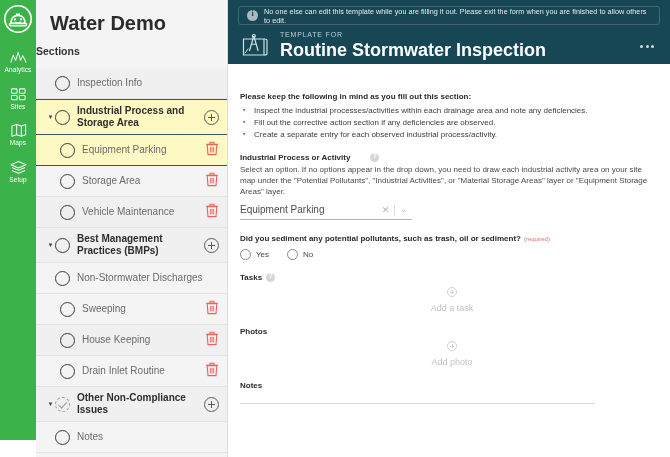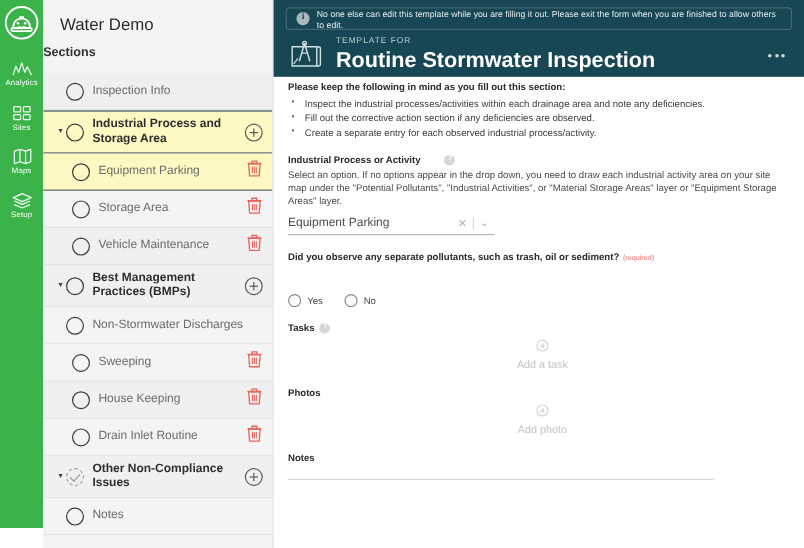--- a/index.html
+++ b/index.html
@@ -32,21 +32,21 @@
   }
 
   
   .sidebar {
     width: 192px; flex: 0 0 192px; height: 457px;
     background: #f4f4f4;
     border-right: 1px solid #dcdcdc;
     display: flex; flex-direction: column;
   }
   .sb-title {
-    font-size: 14px; font-weight: normal; color: #2b2b2b;
+    font-size: 20px; font-weight: bold; color: #2b2b2b;
     padding: 12px 2px 10px 14px;
   }
   .sb-sub {
     font-size: 10.5px; font-weight: bold; color: #333;
     padding: 0 0 11px 0;
   }
   .sb-list { flex: 1; overflow: hidden; }
 
   .sb-row {
     position: relative;
@@ -134,21 +134,21 @@
     font-size: 7px; letter-spacing: .8px; color: #bfd0d5;
     text-transform: uppercase; margin-bottom: 2px;
   }
   .hdr-title { font-size: 18px; font-weight: bold; color: #fff; }
   .dots {
     display: flex; gap: 2.5px; padding: 6px; cursor: pointer;
     align-items: center;
   }
   .dots span { width: 3px; height: 3px; border-radius: 50%; background: #cfdde1; display:block; }
 
-  .body { padding: 4px 14px 0 12px; }
+  .body { padding: 28px 14px 0 12px; }
   .lead {
     font-size: 8px; font-weight: bold; color: #2a2a2a; margin-bottom: 4px;
   }
   ul.bullets { list-style: none; margin-bottom: 12px; }
   ul.bullets li {
     font-size: 8px; color: #3c3c3c; line-height: 12px;
     padding-left: 14px; position: relative;
   }
   ul.bullets li::before {
     content: "▪"; position: absolute; left: 3px; top: -1px;
@@ -177,21 +177,21 @@
   }
   .select-val { flex: 1; font-size: 10px; color: #4c4c4c; }
   .sel-x { font-size: 9px; color: #b0b0b0; padding: 0 5px; cursor: pointer; }
   .sel-div { width: 1px; height: 10px; background: #d8d8d8; }
   .sel-car { font-size: 8px; color: #b0b0b0; padding: 0 5px; cursor: pointer; }
   .q-label {
     font-size: 8px; font-weight: bold; color: #2a2a2a; margin-bottom: 6px;
   }
   .req { color: #e0716f; font-size: 6px; font-weight: normal; margin-left: 3px; }
   .radios { display: flex; gap: 18px; margin-bottom: 13px; }
-  .radio { display: flex; align-items: center; gap: 5px; cursor: pointer; margin-top: 20px; }
+  .radio { display: flex; align-items: center; gap: 5px; cursor: pointer; }
   .radio-c {
     width: 11px; height: 11px; border: 1.2px solid #8a8a8a; border-radius: 50%;
   }
   .radio-t { font-size: 8px; color: #454545; }
   .sec-label {
     font-size: 8px; font-weight: bold; color: #2a2a2a;
     display: flex; align-items: center; gap: 4px; margin-bottom: 5px;
   }
   .add-row {
     display: flex; align-items: center; gap: 6px;
@@ -408,21 +408,21 @@
       <div class="fld-help">Select an option. If no options appear in the drop down, you need to draw each industrial activity area on your site map under the "Potential Pollutants", "Industrial Activities", or "Material Storage Areas" layer or "Equipment Storage Areas" layer.</div>
 
       <div class="select-row">
         <span class="select-val">Equipment Parking</span>
         <span class="sel-x">✕</span>
         <span class="sel-div"></span>
         <span class="sel-car">⌄</span>
       </div>
 
       <div class="q-label">
-        <span>Did you observe any separate pollutants, such as trash, oil or sediment?</span><span class="req">(required)</span>
+        <span>Did you sediment any potential pollutants, such as trash, oil or sediment?</span><span class="req">(required)</span>
       </div>
       <div class="radios" id="radios">
           <label class="radio">
             <span class="radio-c"></span>
             <span class="radio-t">Yes</span>
           </label>
           <label class="radio">
             <span class="radio-c"></span>
             <span class="radio-t">No</span>
           </label>

